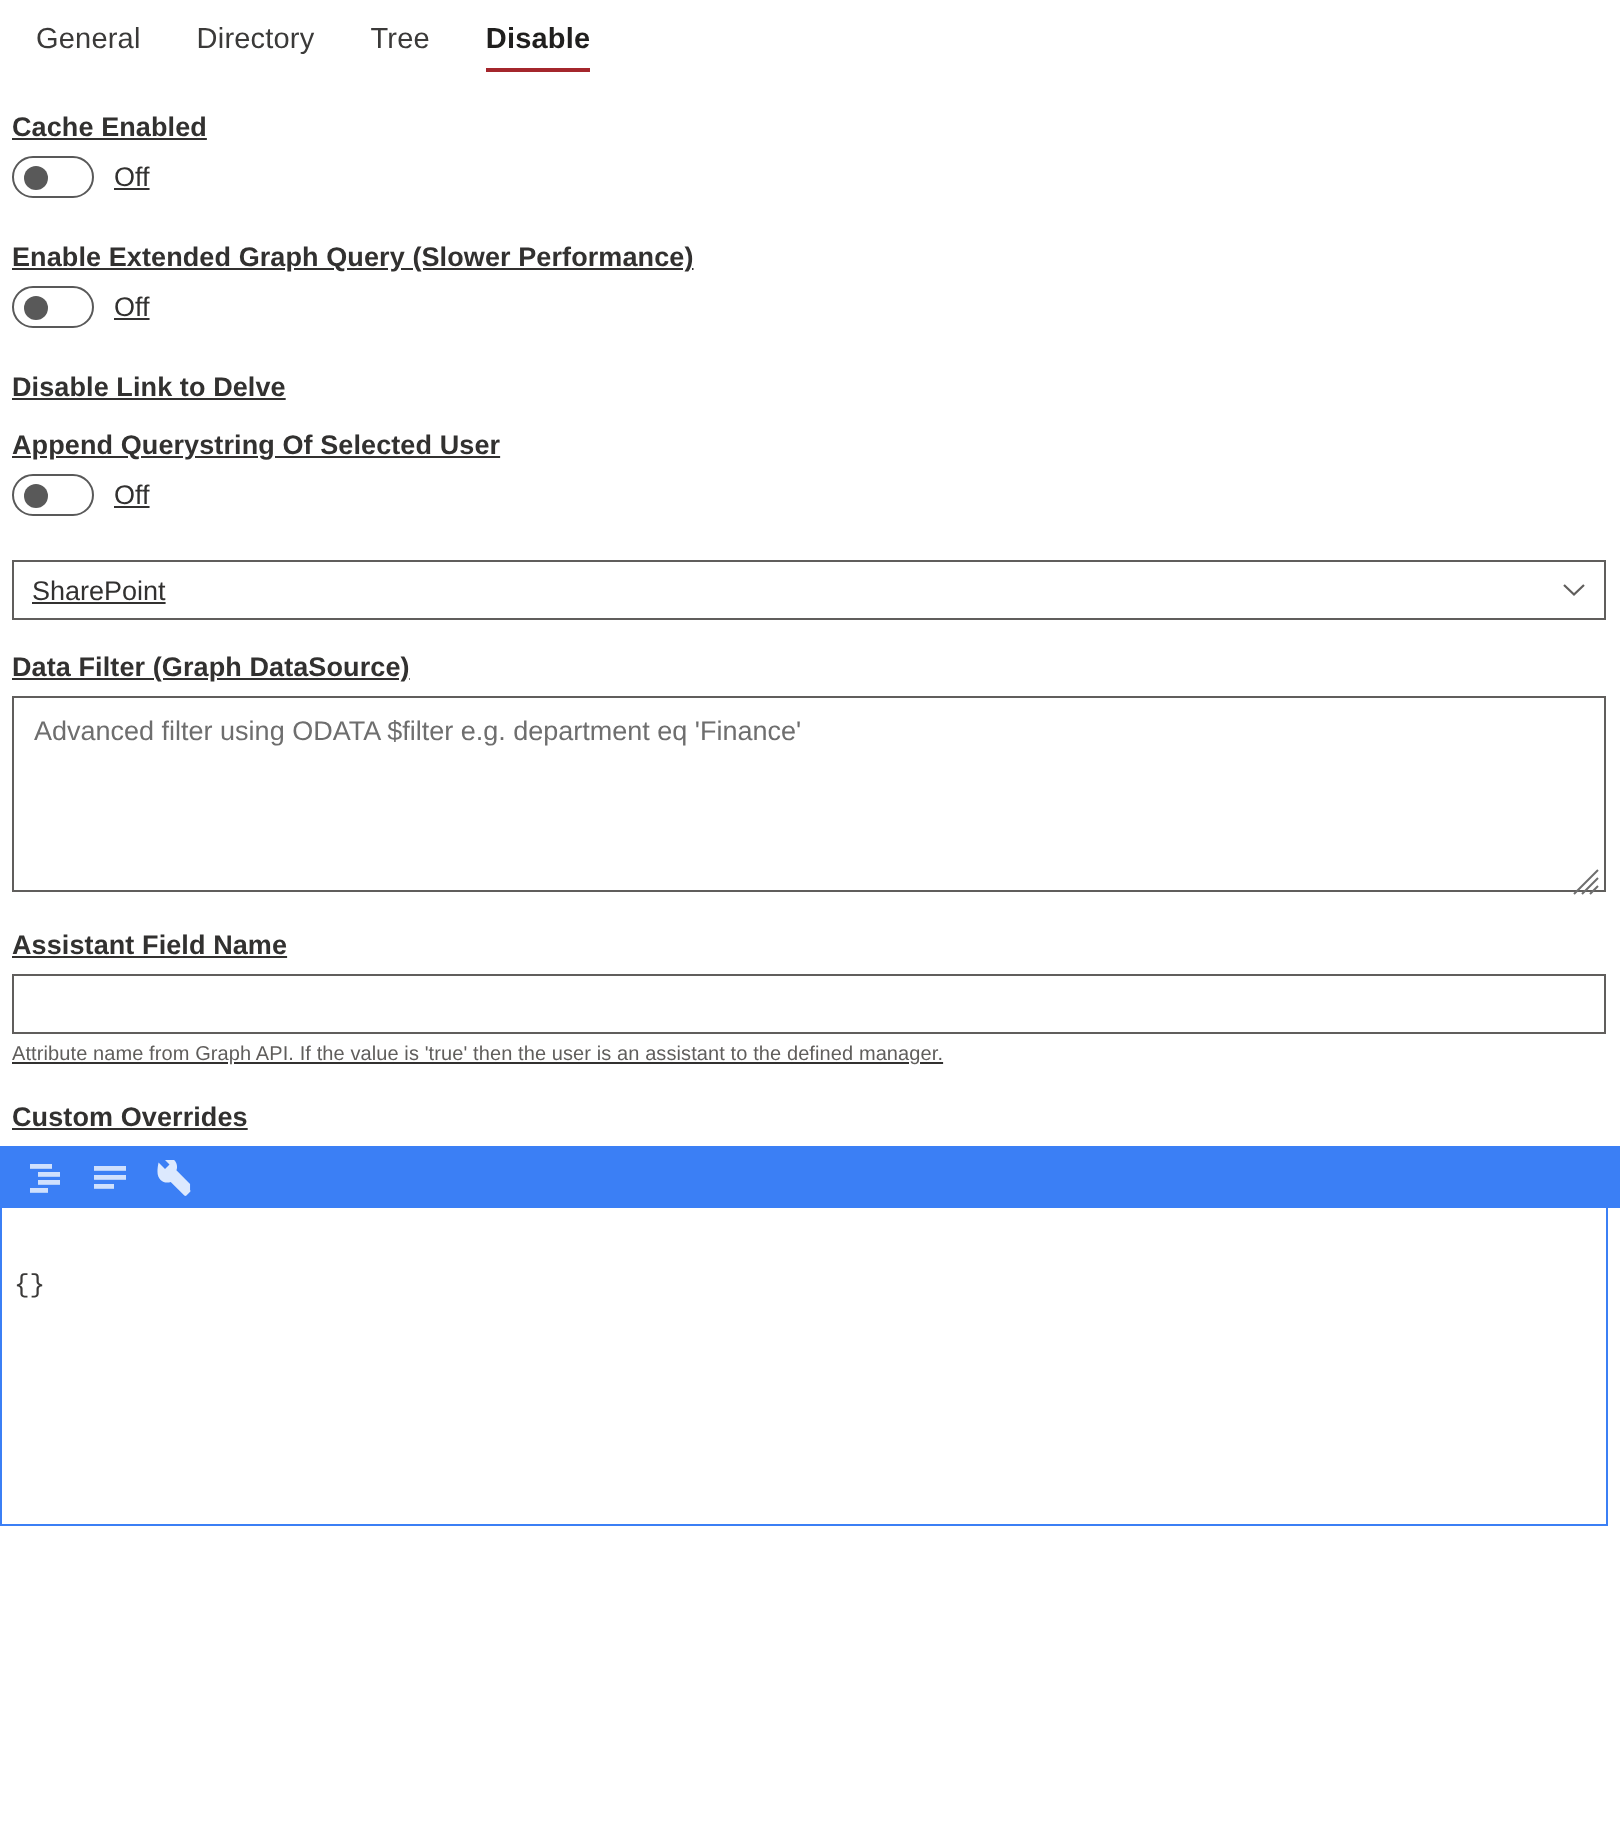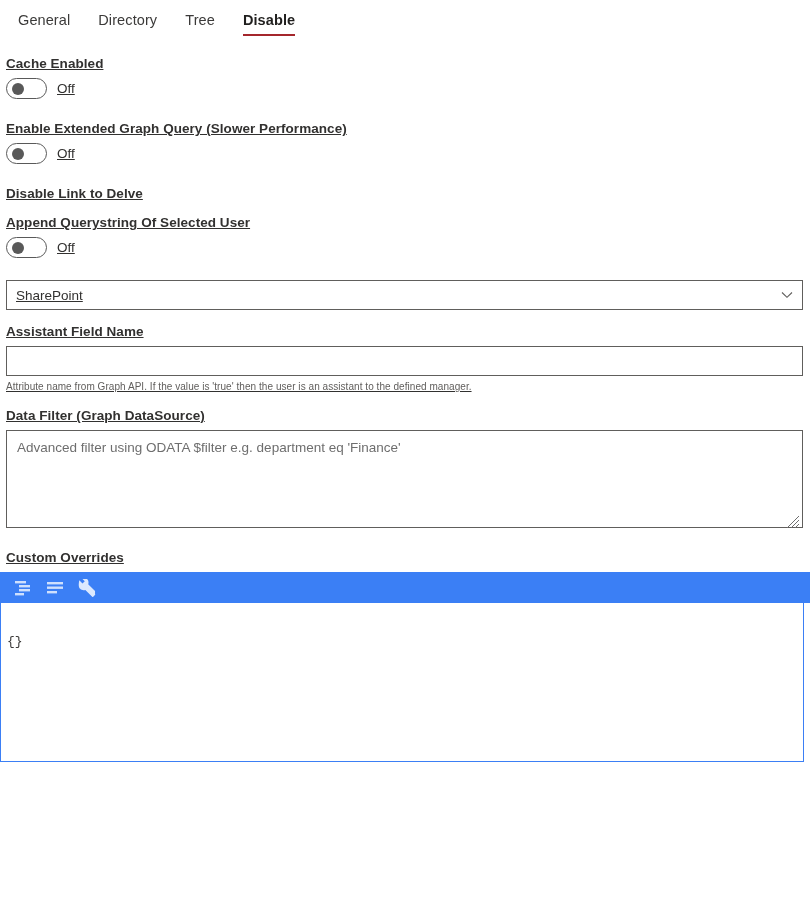--- a/index.html
+++ b/index.html
@@ -275,36 +275,36 @@
         <span>SharePoint</span>
       </div>
       <span class="chev">
         <svg width="12" height="8" viewBox="0 0 12 8" xmlns="http://www.w3.org/2000/svg">
           <path d="M1 1.5 L6 6.3 L11 1.5" fill="none" stroke="#605e5c" stroke-width="1.1"></path>
         </svg>
       </span>
     </div>
   </div>
 
-  <div class="field">
-    <div class="field-label">Assistant Field Name</div>
-    <input class="text-input" type="text" value="" style="">
-    <div class="helper">Attribute name from Graph API. If the value is 'true' then the user is an assistant to the defined manager.</div>
-  </div>
-
   <div class="field" style="margin-top:16px;">
     <div class="field-label">Data Filter (Graph DataSource)</div>
     <div class="textarea-wrap">
       <textarea class="textarea" placeholder="Advanced filter using ODATA $filter e.g. department eq 'Finance'" style=""></textarea>
       <span class="resize-grip">
         <svg width="14" height="14" viewBox="0 0 14 14" xmlns="http://www.w3.org/2000/svg">
           <path d="M13 5 L5 13 M13 9 L9 13 M13 1 L1 13" stroke="#6e6e6e" stroke-width="1" fill="none"></path>
         </svg>
       </span>
     </div>
+  </div>
+
+  <div class="field">
+    <div class="field-label">Assistant Field Name</div>
+    <input class="text-input" type="text" value="" style="">
+    <div class="helper">Attribute name from Graph API. If the value is 'true' then the user is an assistant to the defined manager.</div>
   </div>
 
   <div class="field" style="margin-top:18px; margin-bottom:6px;">
     <div class="field-label">Custom Overrides</div>
   </div>
 </div>
 
 <div class="editor-wrap">
   <div class="editor-toolbar">
     <span class="tb-btn">

